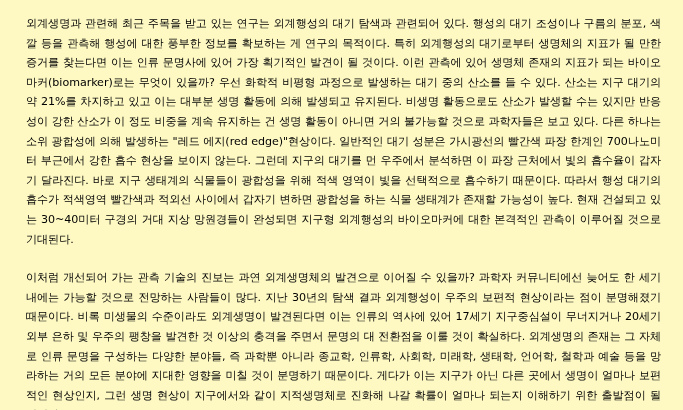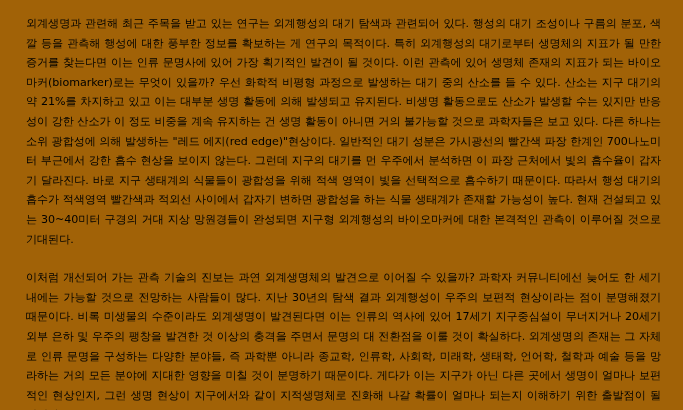--- a/index.html
+++ b/index.html
@@ -11,21 +11,21 @@
     width: 683px;
     height: 410px;
     font-family: "DejaVu Sans", sans-serif;
     color: #000000;
   }
   .page {
     box-sizing: border-box;
     width: 683px;
     height: 410px;
     padding: 14px 22px 0 26px;
-    background: #a16207;
+    background: #fef9c3;
   }
   .para {
     font-size: 11.1px;
     line-height: 19.6px;
     text-align: justify;
     text-justify: inter-character;
     word-break: break-all;
     letter-spacing: -0.05px;
     margin: 0;
   }

